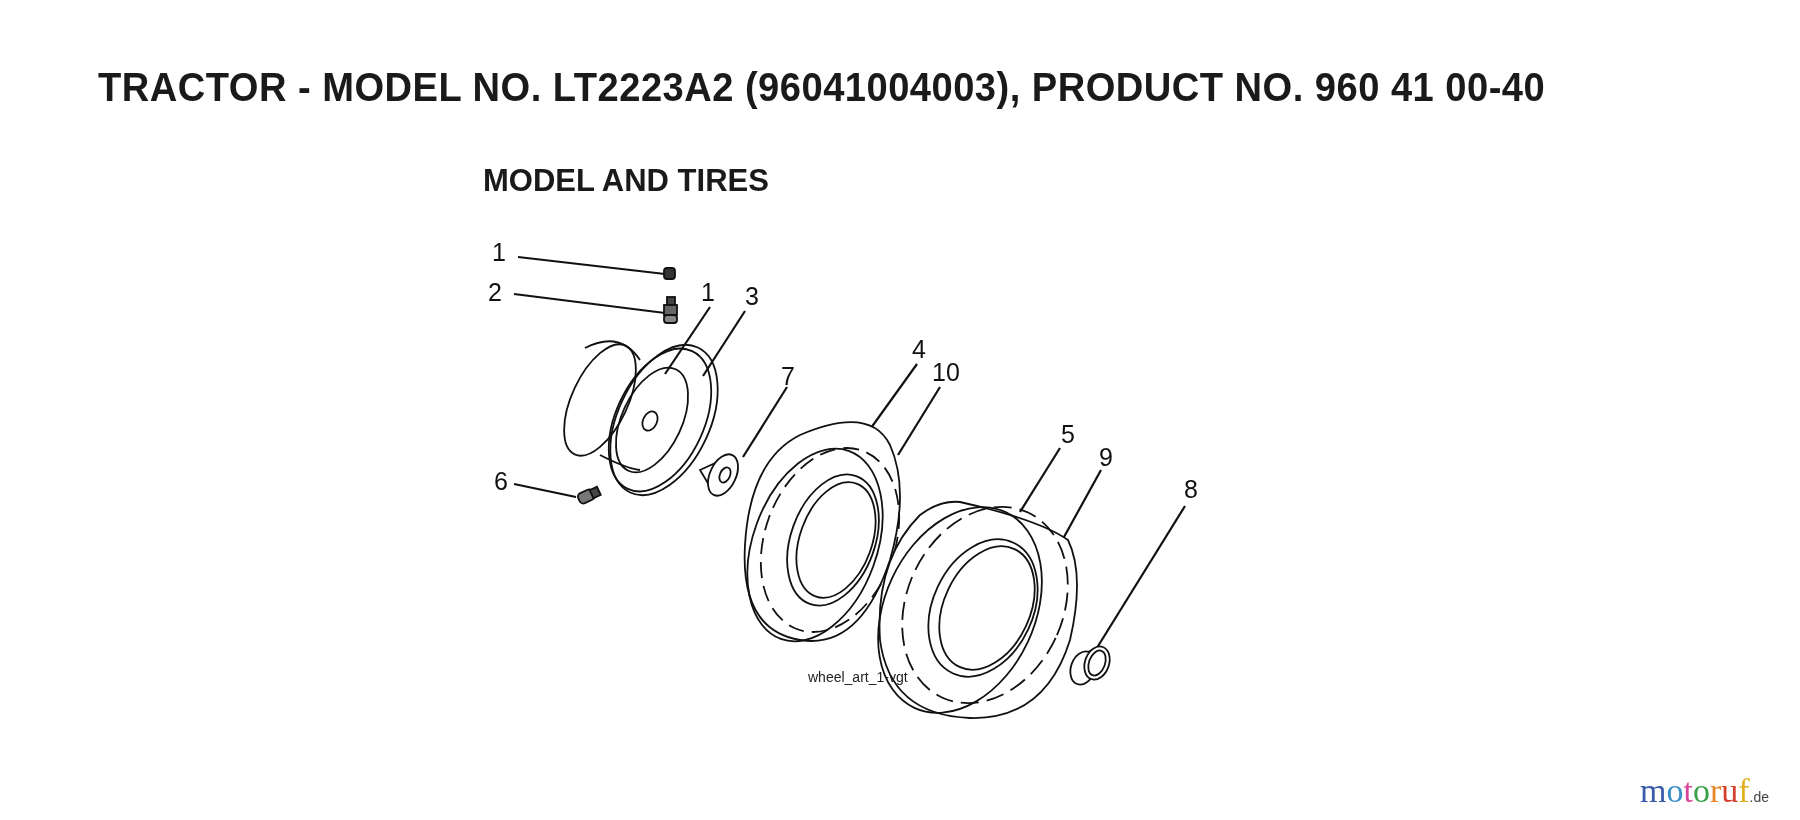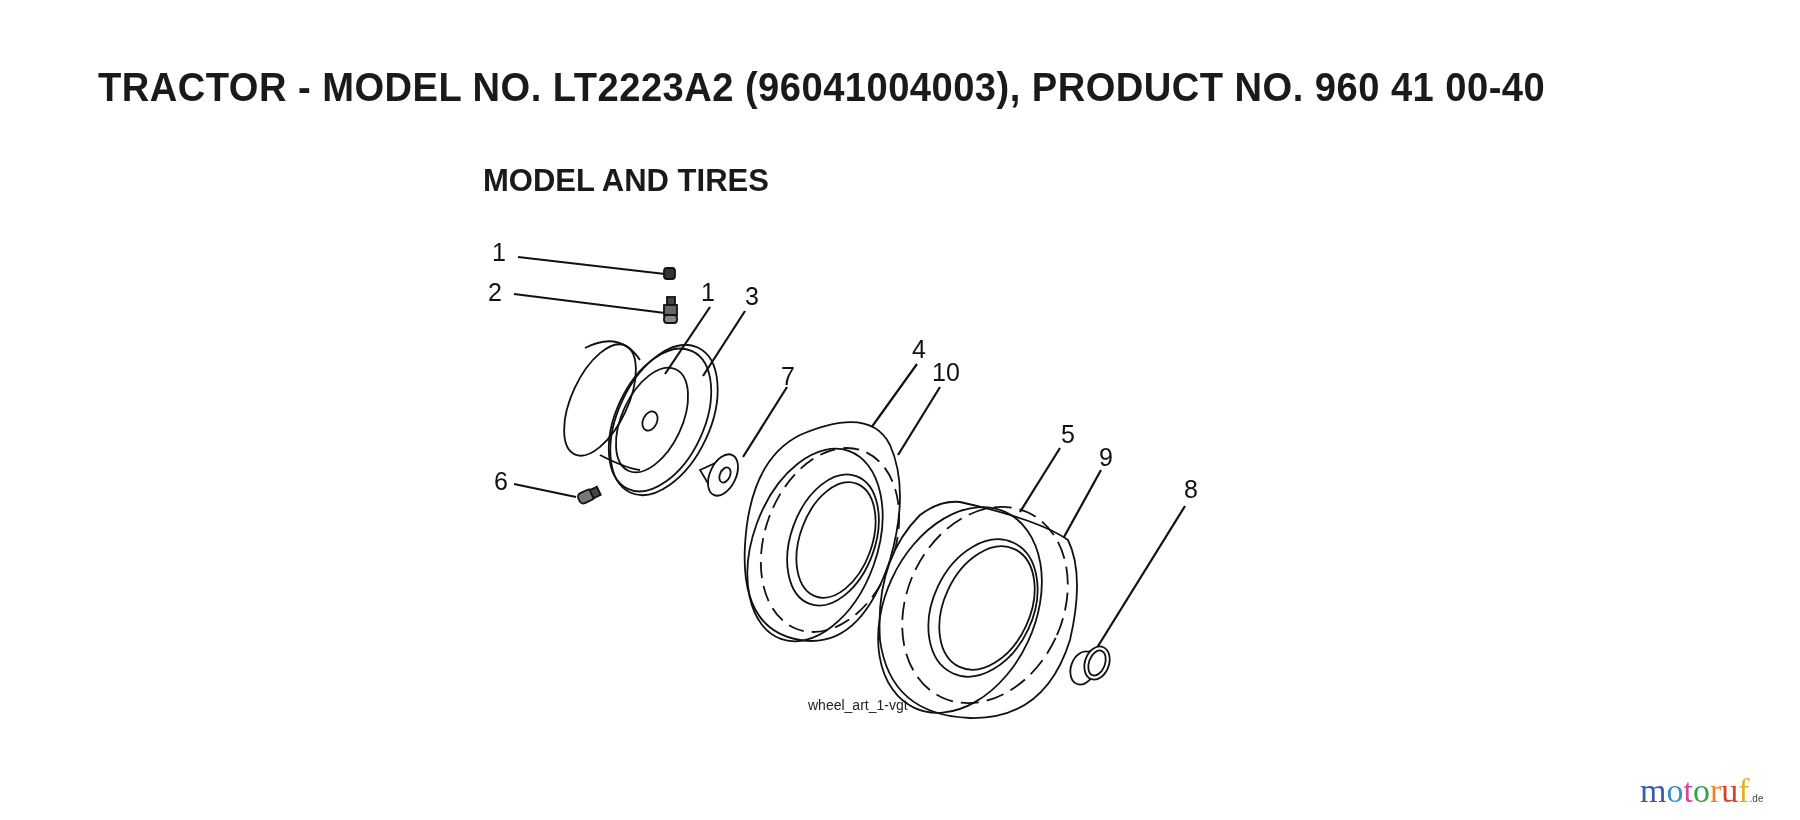--- a/index.html
+++ b/index.html
@@ -1,23 +1,23 @@
 <!DOCTYPE html>
 <html><head>
 <meta charset="utf-8">
 <style>
   html, body { margin: 0; padding: 0; background: #ffffff; }
   body { width: 1800px; height: 820px; position: relative; overflow: hidden; font-family: "Liberation Sans", sans-serif; color: #111; }
   .title { position: absolute; left: 98px; top: 64px; font-size: 41px; font-weight: bold; letter-spacing: 0.5px; white-space: nowrap; transform: scaleX(0.93); transform-origin: left top; color: #1a1a1a; }
   .subtitle { position: absolute; left: 483px; top: 163px; font-size: 31px; font-weight: bold; white-space: nowrap; color: #1a1a1a; }
   svg.diagram { position: absolute; left: 0; top: 0; width: 1800px; height: 820px; }
   .callout { position: absolute; font-size: 25px; font-weight: normal; color: #111; white-space: nowrap; line-height: 1; }
-  .caption { position: absolute; left: 808px; top: 697px; font-size: 14px; color: #222; white-space: nowrap; }
+  .caption { position: absolute; left: 808px; top: 669px; font-size: 14px; color: #222; white-space: nowrap; }
   .watermark { position: absolute; left: 1640px; top: 774px; font-family: "Liberation Serif", serif; font-size: 34px; white-space: nowrap; line-height: 1; }
-  .watermark .tld { font-family: "Liberation Sans", sans-serif; font-size: 10px; color: #444; }
+  .watermark .tld { font-family: "Liberation Sans", sans-serif; font-size: 14px; color: #444; }
 </style>
 </head>
 <body>
 
 <div class="title">TRACTOR - MODEL NO. LT2223A2 (96041004003), PRODUCT NO. 960 41 00-40</div>
 <div class="subtitle">MODEL AND TIRES</div>
 
 <svg class="diagram" viewBox="0 0 1800 820" xmlns="http://www.w3.org/2000/svg" fill="none" stroke="#111" stroke-width="1.8">
 
   <g stroke-width="2.2">

